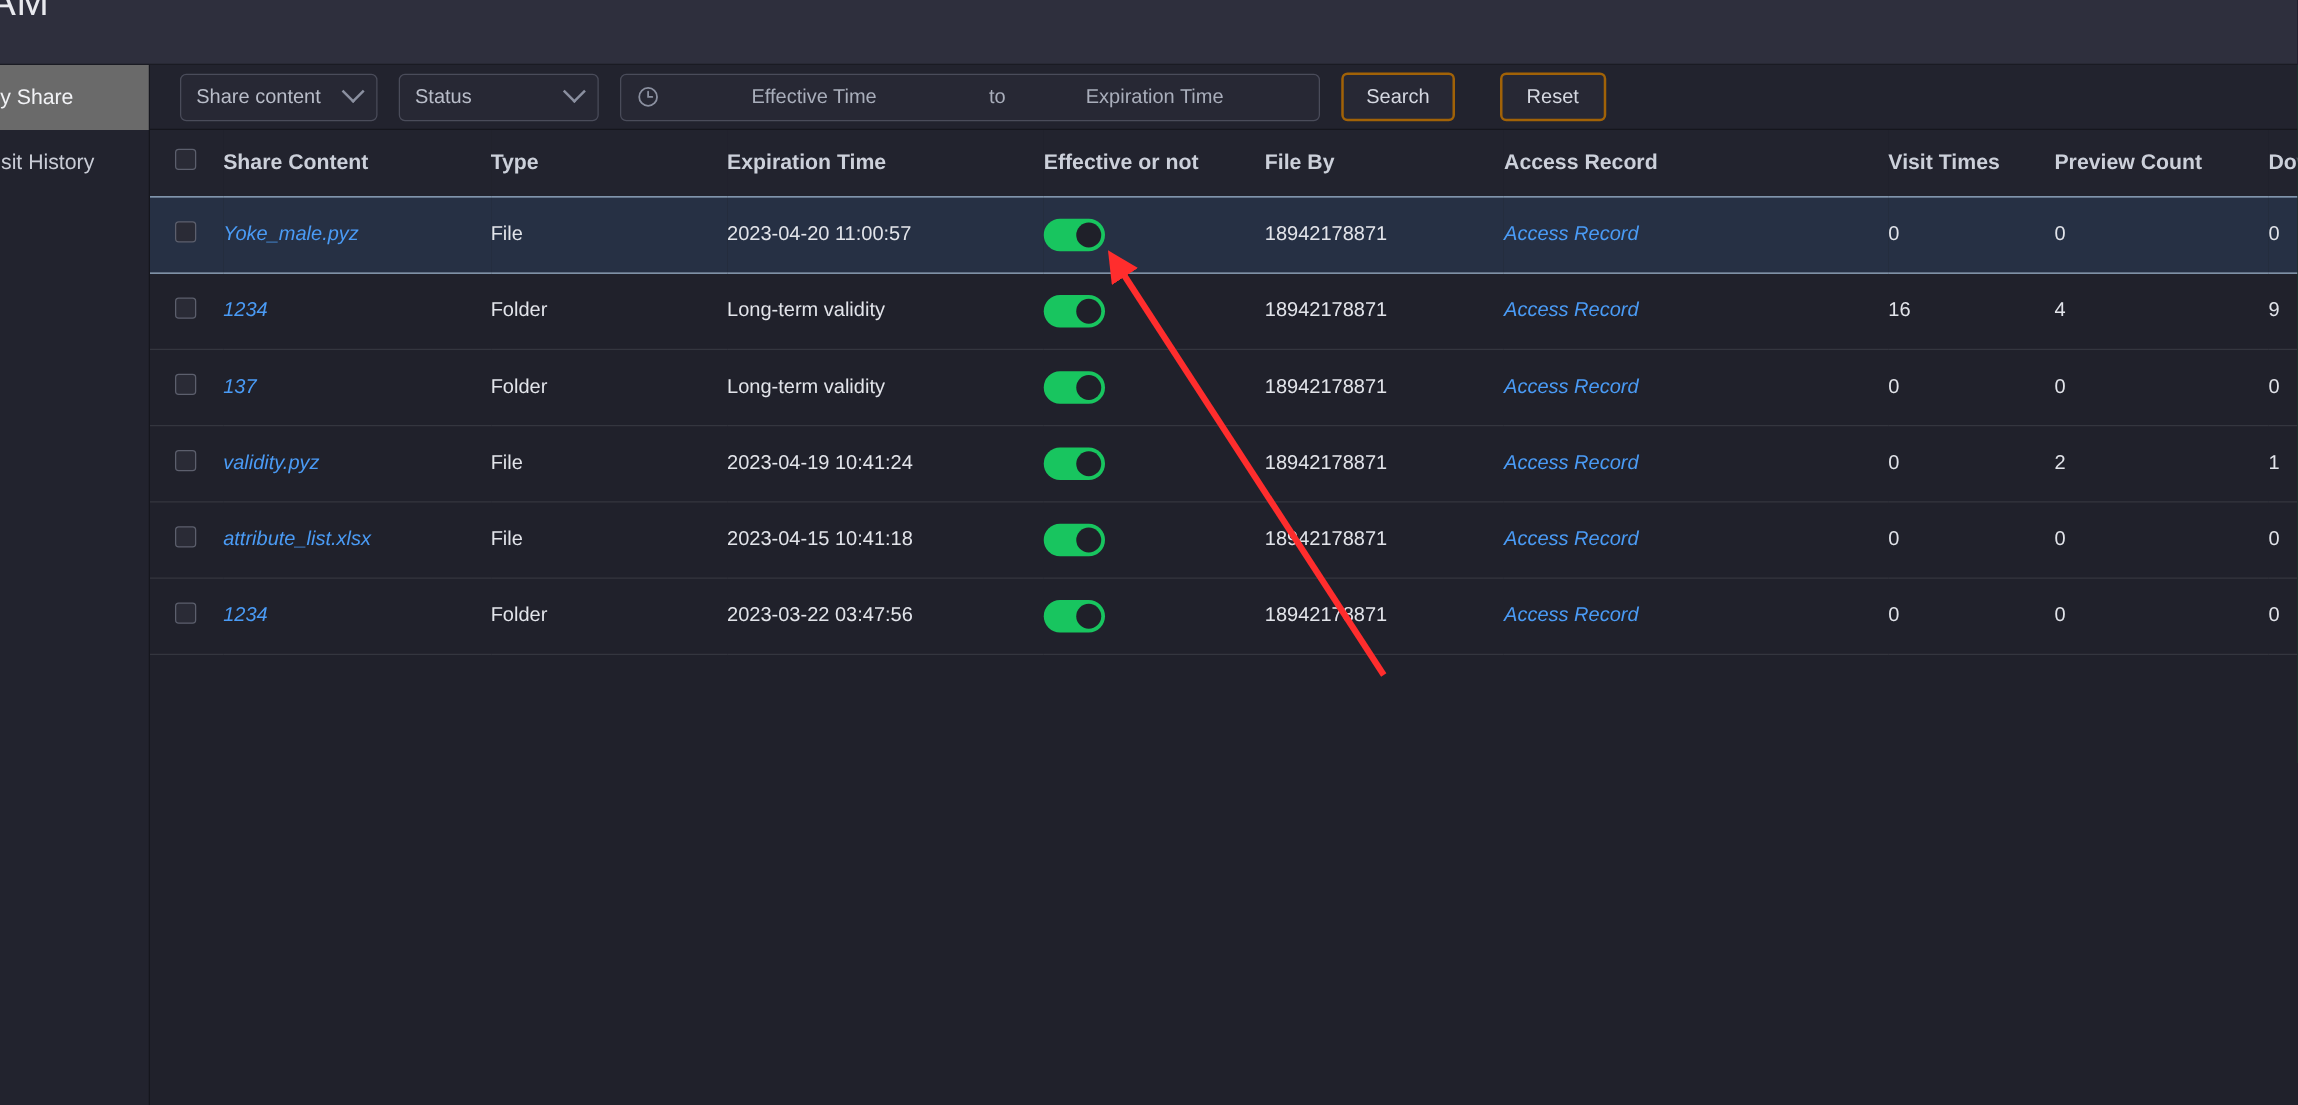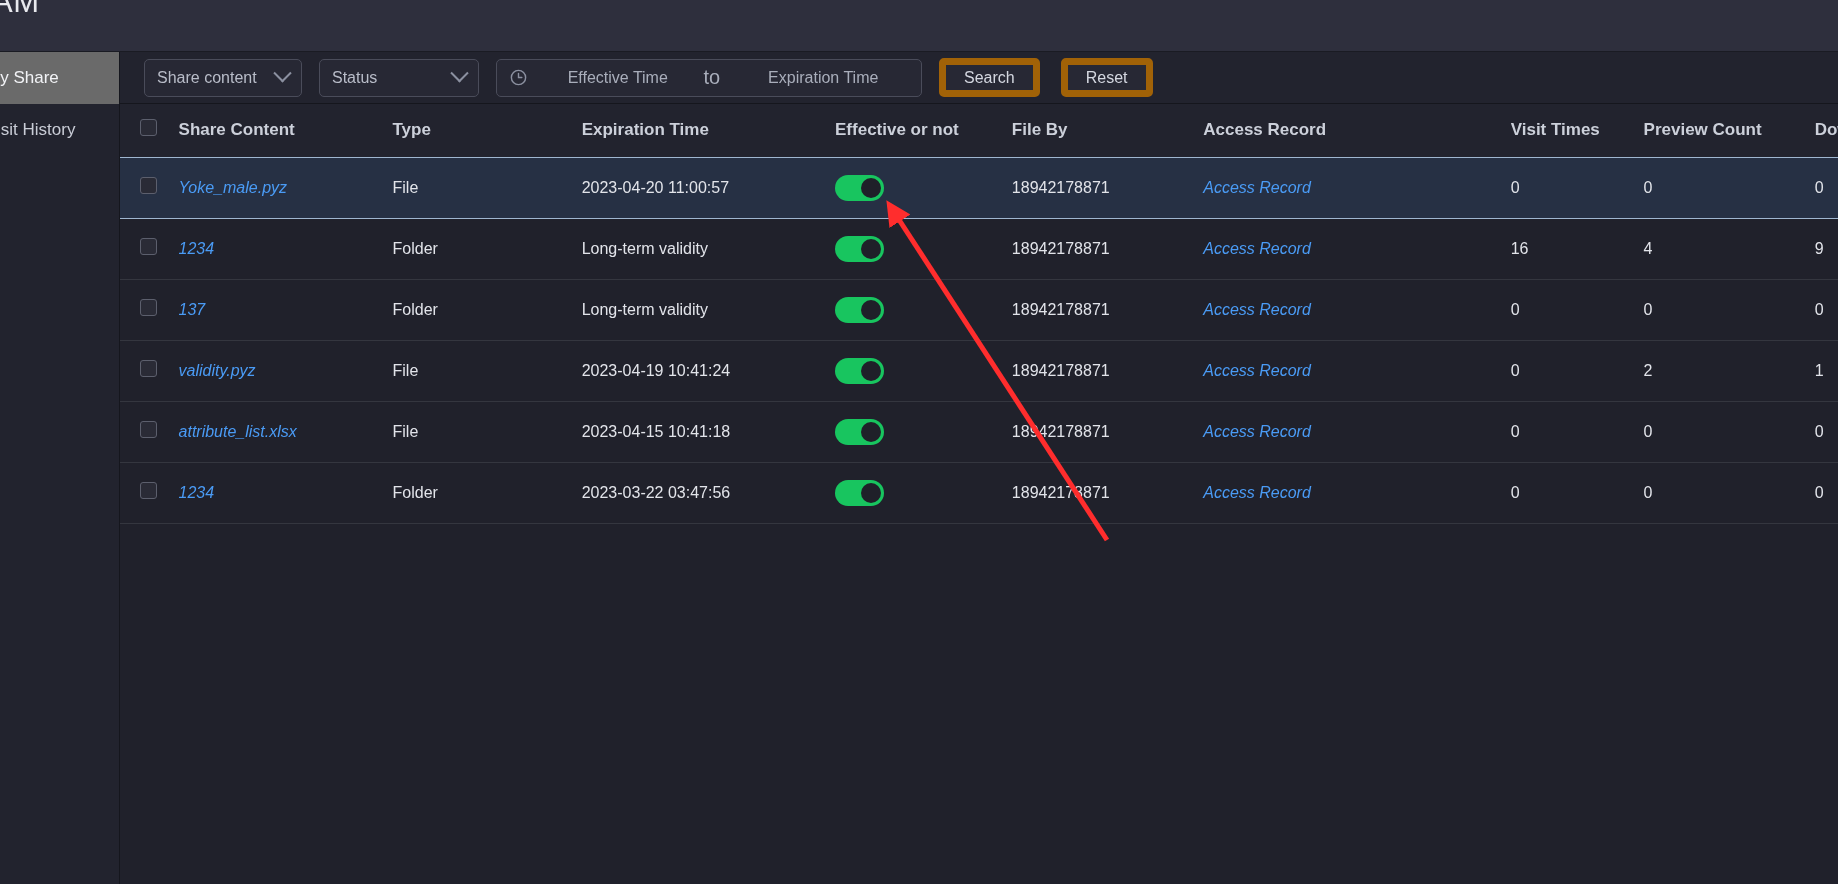--- a/index.html
+++ b/index.html
@@ -101,57 +101,57 @@
   .select-box.sel-status { width: 160px; justify-content: space-between; }
   .chev {
     width: 13px; height: 13px;
     border-right: 2px solid #8b90a0;
     border-bottom: 2px solid #8b90a0;
     transform: rotate(45deg) translate(-3px,-3px);
     flex: none;
   }
   .daterange {
     height: 38px;
-    width: 426px;
+    width: 560px;
     border: 1px solid #4a4c5a;
     border-radius: 5px;
     background: #272834;
     display: flex;
     align-items: center;
     padding: 0 12px;
     gap: 0;
     cursor: pointer;
   }
   .clock-icon { width: 19px; height: 19px; flex: none; margin-right: 4px; }
   .dr-field {
     flex: 1;
     text-align: center;
     font-size: 16px;
     color: #a9aebb;
     white-space: nowrap;
   }
   .dr-sep {
     width: 34px;
-    text-align: left;
-    font-size: 20px;
+    text-align: right;
+    font-size: 16px;
     color: #a9aebb;
   }
   .btn {
     height: 39px;
     min-width: 85px;
     padding: 0 18px;
-    border: 7px solid #a16207;
+    border: 2px solid #a16207;
     border-radius: 5px;
     background: #272834;
     color: #d5d8e1;
     font-size: 16px;
     font-family: "Liberation Sans", sans-serif;
     cursor: pointer;
   }
-  .btn.reset { margin-left: 4px; }
+  .btn.reset { margin-left: 19px; }
 
   
   .table-wrap {
     position: relative;
     height: 780px;
     overflow: hidden;
     background: #20212b;
   }
   table.grid {
     width: 1920px;

